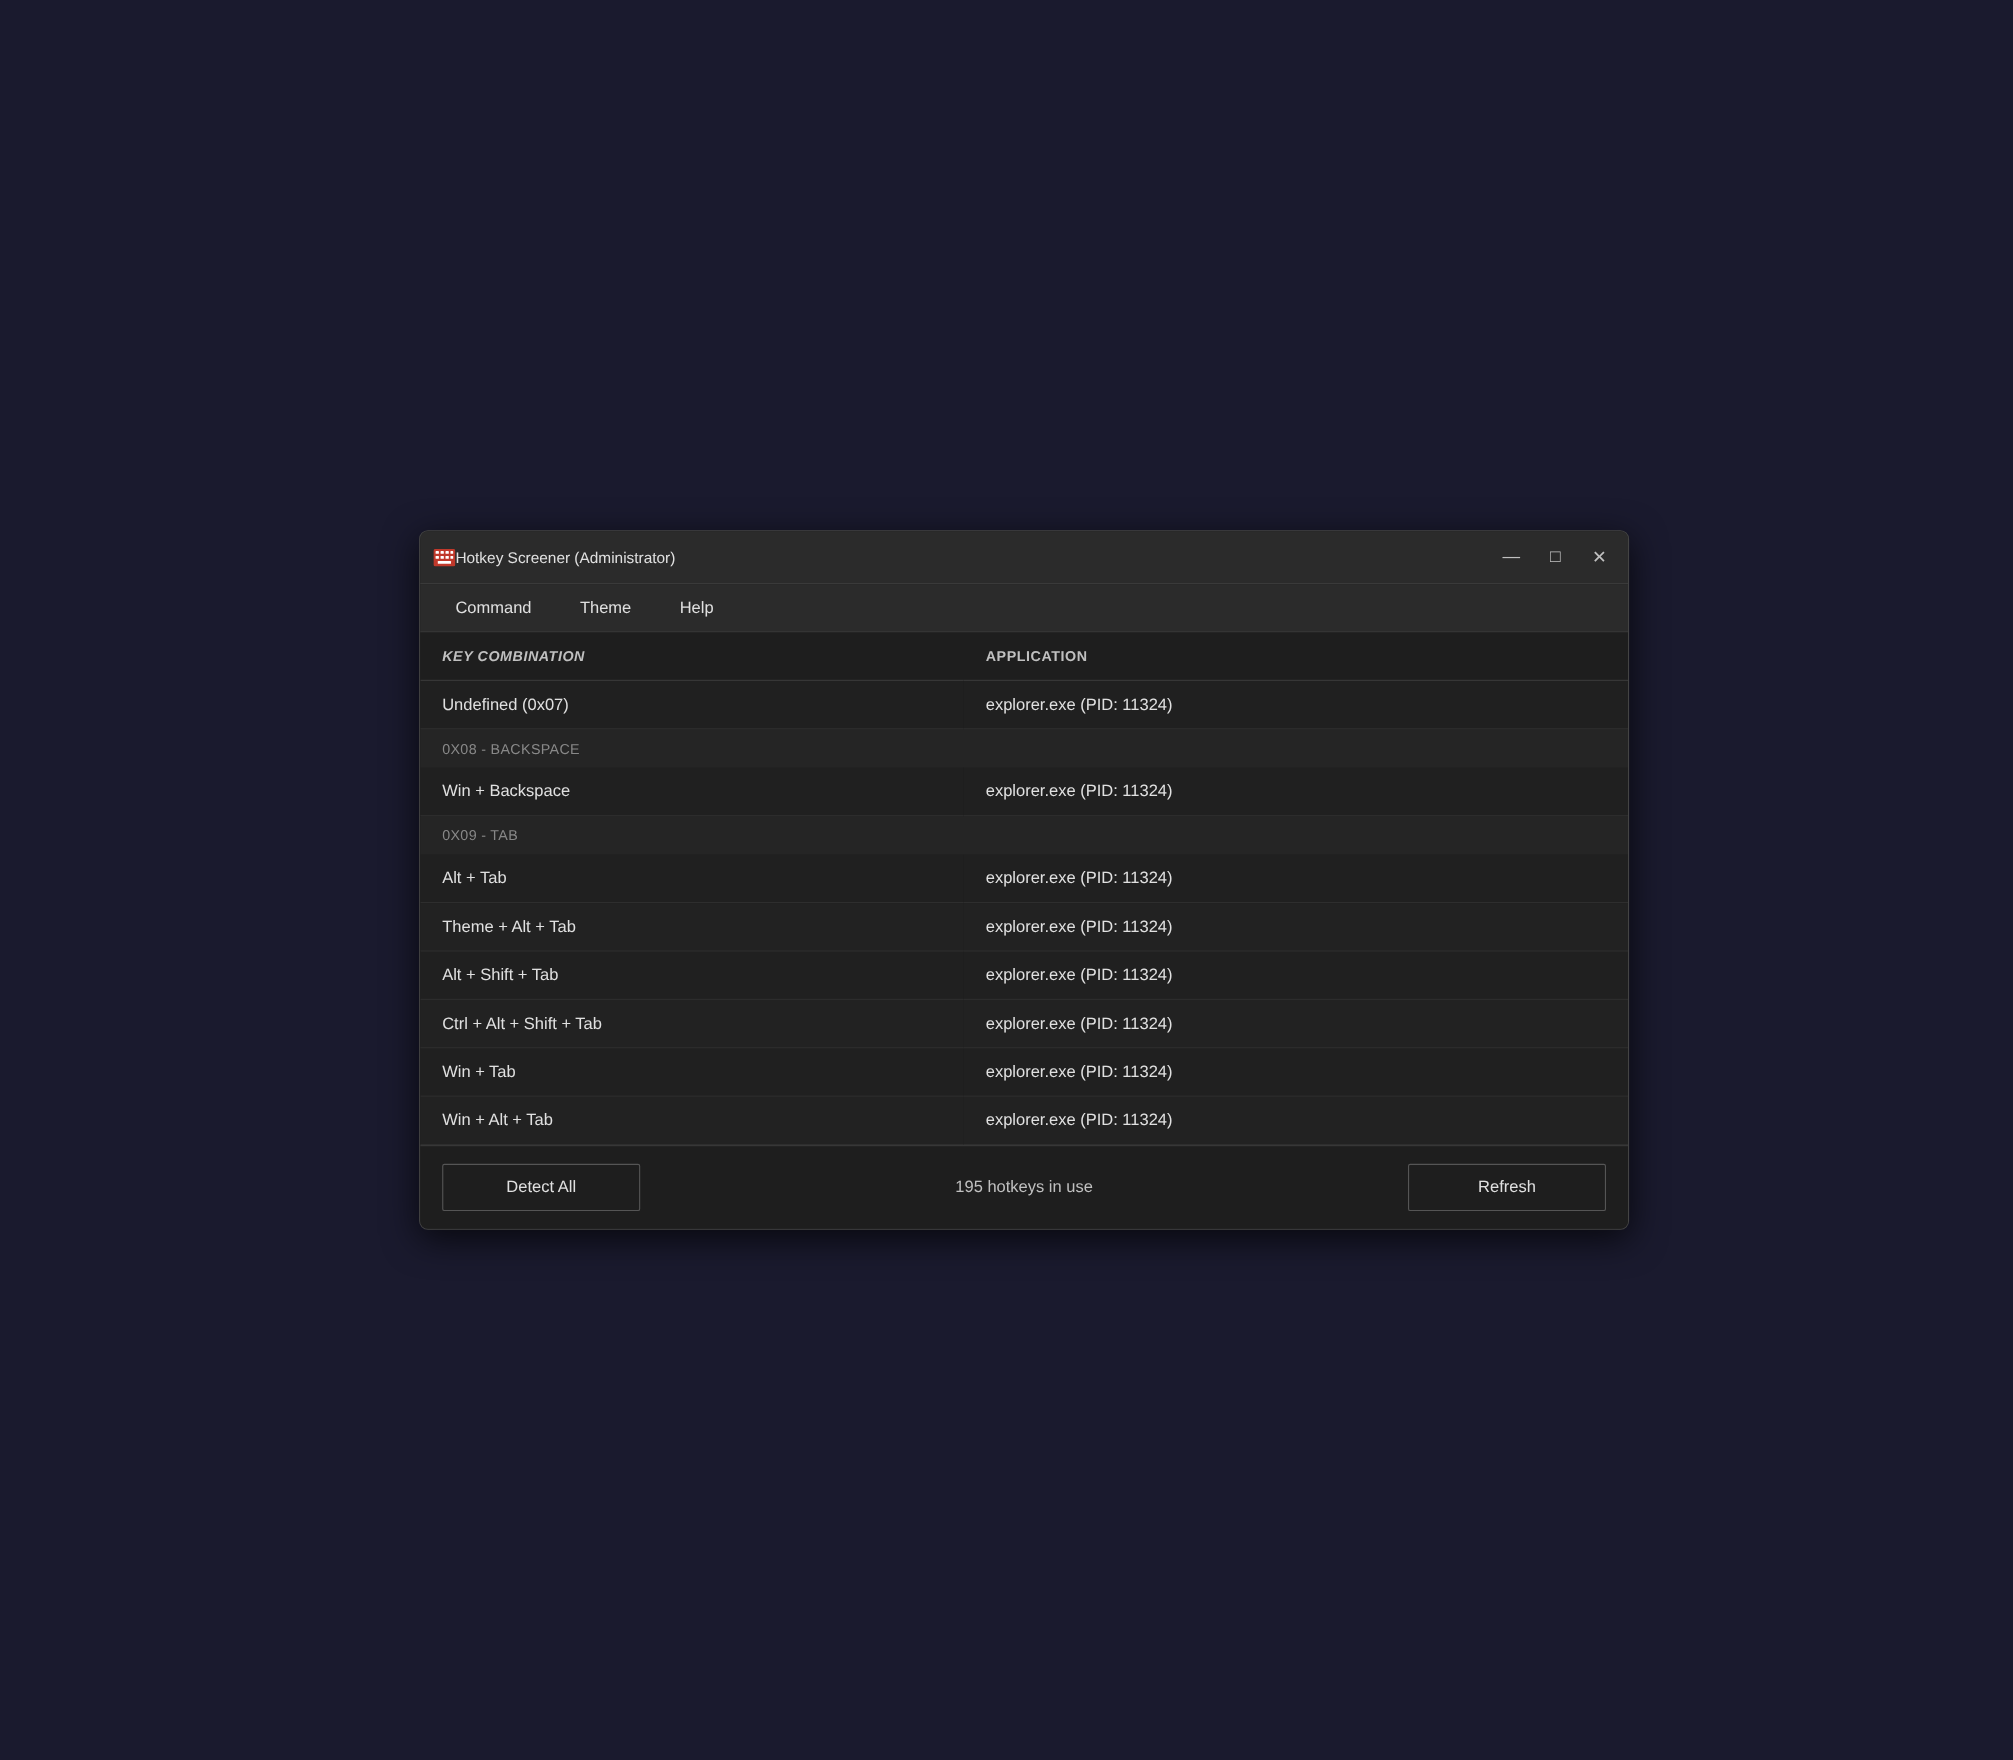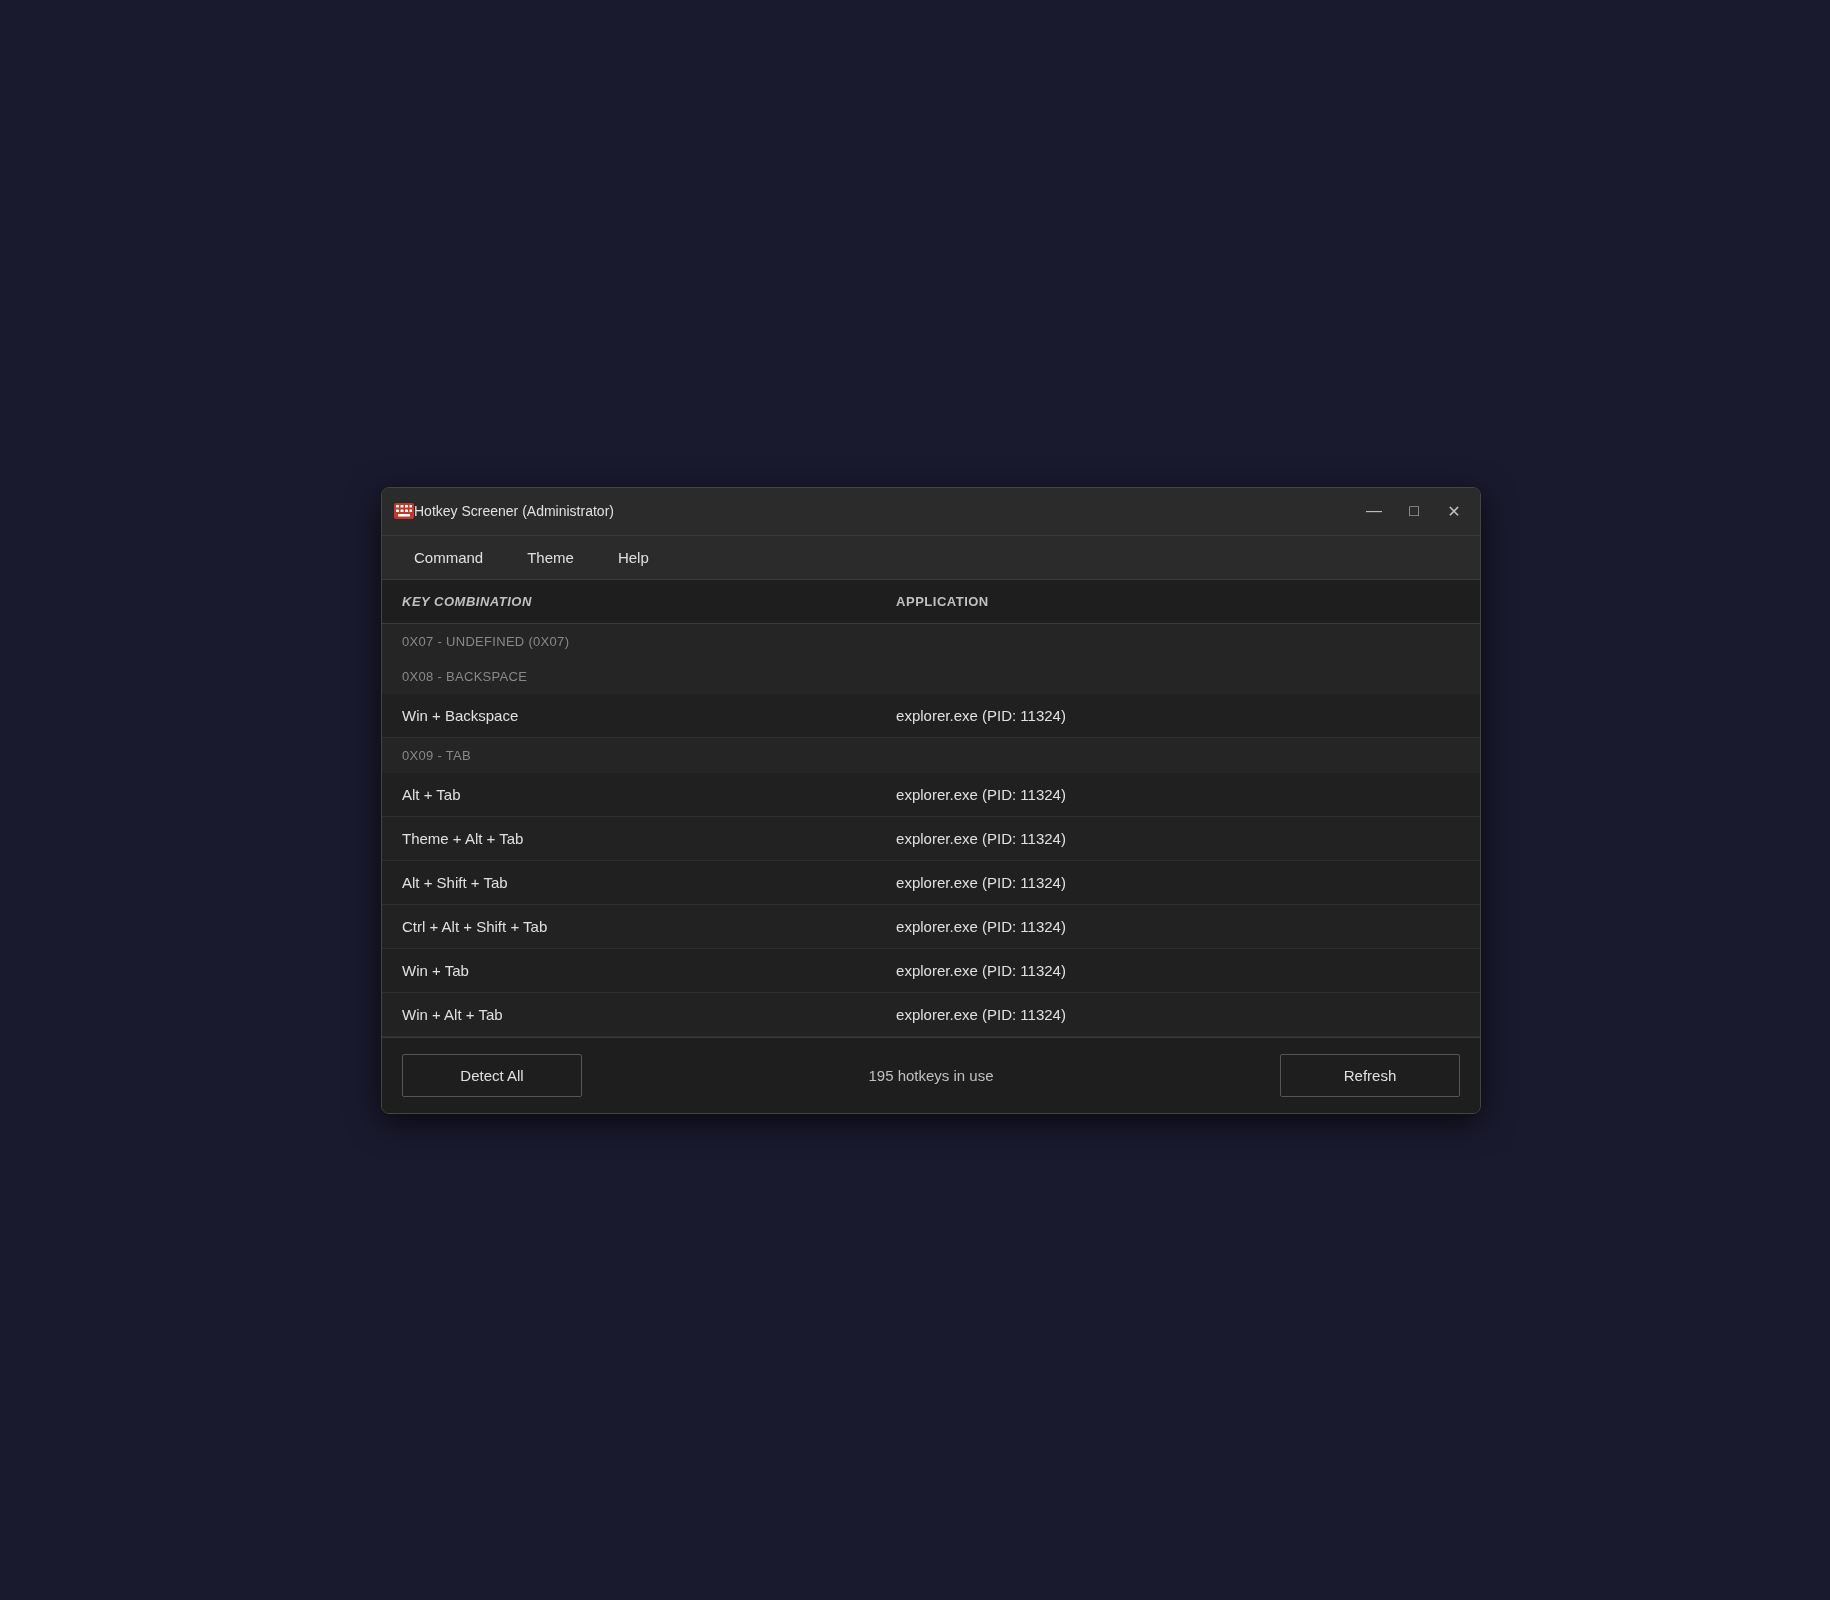--- a/index.html
+++ b/index.html
@@ -178,22 +178,23 @@
 
   <div class="table-container">
     <table>
       <thead>
         <tr>
           <th>KEY COMBINATION</th>
           <th>APPLICATION</th>
         </tr>
       </thead>
       <tbody id="table-body">
-      <tr class="group-header">
-            <td colspan="2">0X07 - UNDEFINED (0X07)</td>
+          <tr class="data-row">
+            <td>Undefined (0x07)</td>
+            <td>explorer.exe (PID: 11324)</td>
           </tr>
           <tr class="group-header">
             <td colspan="2">0X08 - BACKSPACE</td>
           </tr>
           <tr class="data-row">
             <td>Win + Backspace</td>
             <td>explorer.exe (PID: 11324)</td>
           </tr>
           <tr class="group-header">
             <td colspan="2">0X09 - TAB</td>

